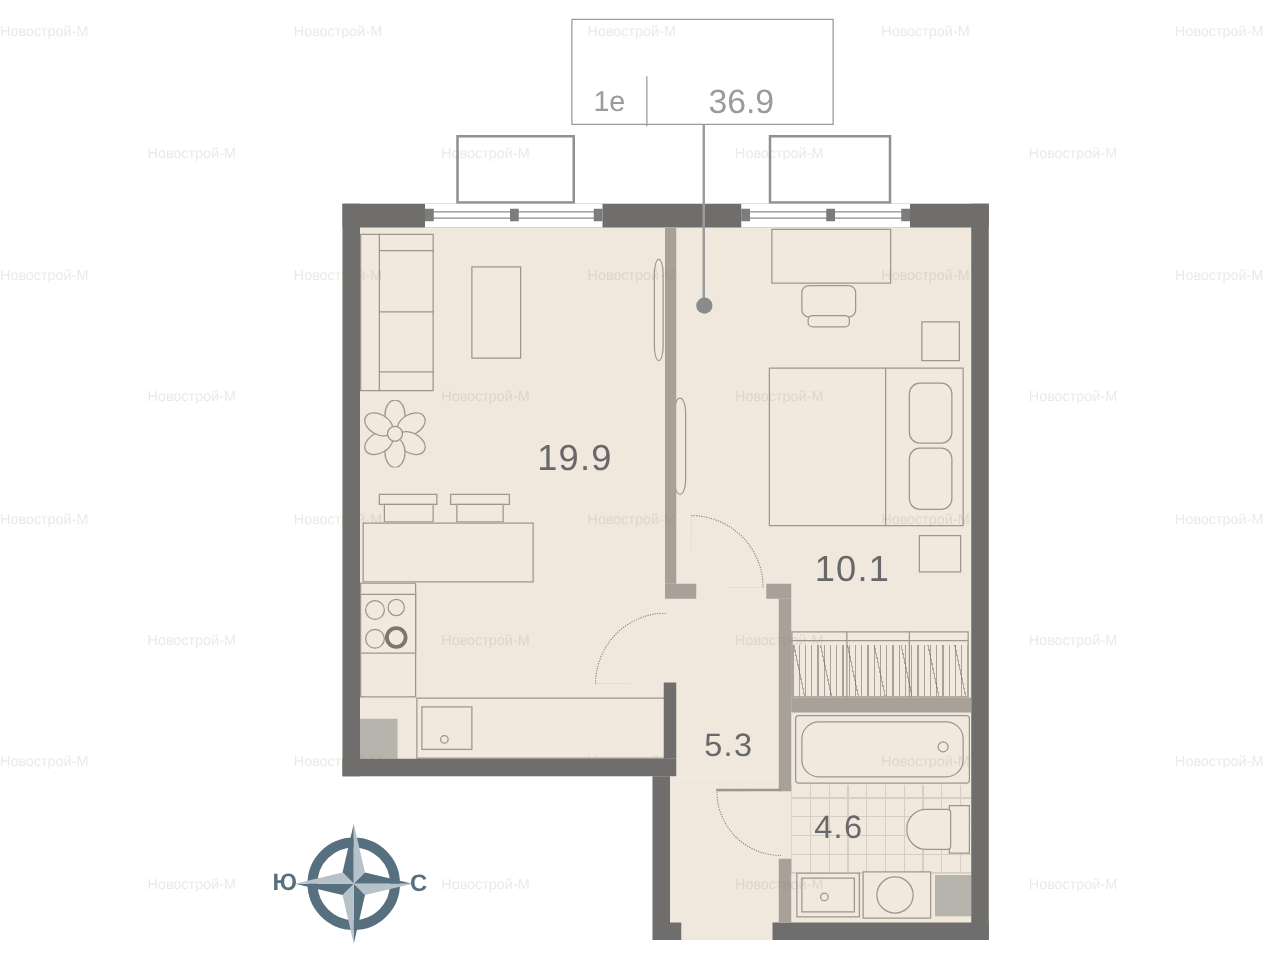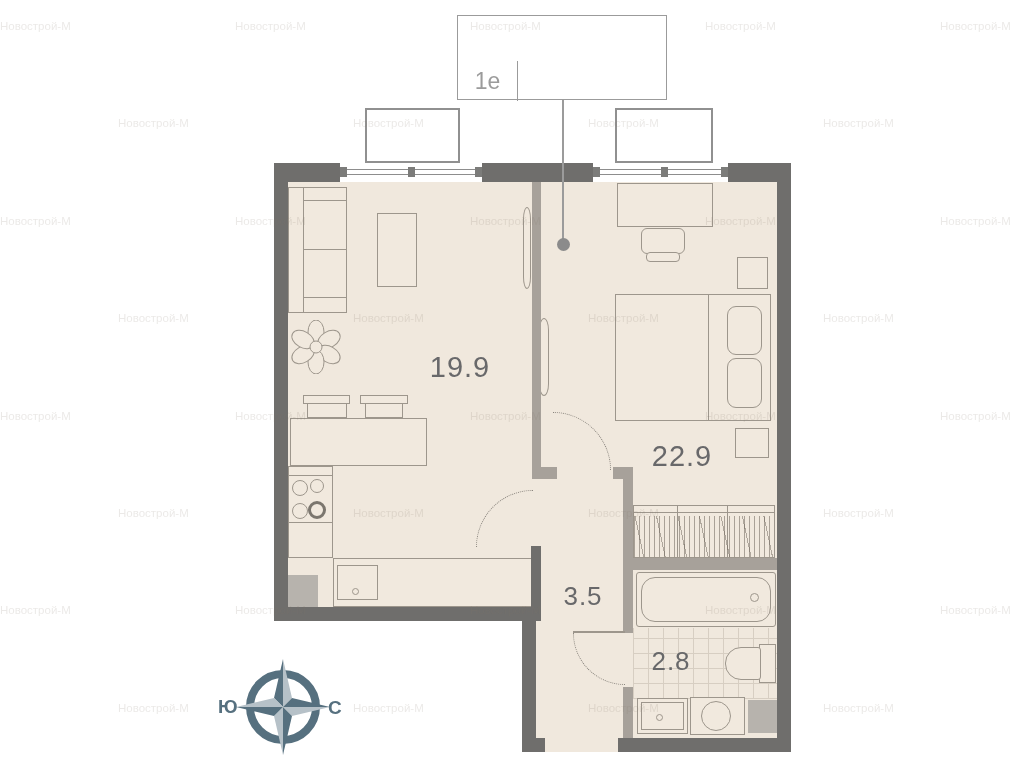--- a/index.html
+++ b/index.html
@@ -149,26 +149,27 @@
   <div class="mull" style="left:593px;top:167px;width:7px;height:10px"></div>
   <div class="mull" style="left:661px;top:167px;width:7px;height:10px"></div>
   <div class="mull" style="left:721px;top:167px;width:7px;height:10px"></div>
 
   <div class="arc" style="left:476px;top:490px;width:57px;height:57px;border-width:1px 0 0 1px;border-radius:57px 0 0 0"></div>
   <div class="arc" style="left:553px;top:412px;width:58px;height:58px;border-width:1px 1px 0 0;border-radius:0 58px 0 0"></div>
   <div class="arc" style="left:573px;top:633px;width:52px;height:52px;border-width:0 0 1px 1px;border-radius:0 0 0 52px"></div>
   <div class="ln" style="left:573px;top:631px;width:52px;height:2px;z-index:12"></div>
 
   <div class="room-label rl-big" style="left:420px;top:351px;width:80px">19.9</div>
-  <div class="room-label rl-big" style="left:642px;top:440px;width:80px">22.9</div>
-  <div class="room-label rl-small" style="left:553px;top:581px;width:60px">3.5</div>
-  <div class="room-label rl-small" style="left:641px;top:646px;width:60px">2.8</div>
+  <div class="room-label rl-big" style="left:642px;top:440px;width:80px">10.1</div>
+  <div class="room-label rl-small" style="left:553px;top:581px;width:60px">5.3</div>
+  <div class="room-label rl-small" style="left:641px;top:646px;width:60px">4.6</div>
 
   <div class="title-block">
     <div class="tb-c1">1e</div>
+    <div class="tb-c2">36.9</div>
   </div>
   <div class="leader"></div>
   <div class="leader-dot"></div>
 
   <svg class="abs" style="left:215px;top:640px;z-index:20" width="140" height="130" viewBox="0 0 140 130">
     <circle cx="68" cy="67" r="33" fill="none" stroke="var(--slate)" stroke-width="8"></circle>
     <polygon points="68,19 59,58 68,67" style="fill:var(--slate)"></polygon>
     <polygon points="68,19 77,58 68,67" style="fill:var(--slate-light)"></polygon>
     <polygon points="115,67 77,58 68,67" style="fill:var(--slate)"></polygon>
     <polygon points="115,67 77,76 68,67" style="fill:var(--slate-light)"></polygon>

